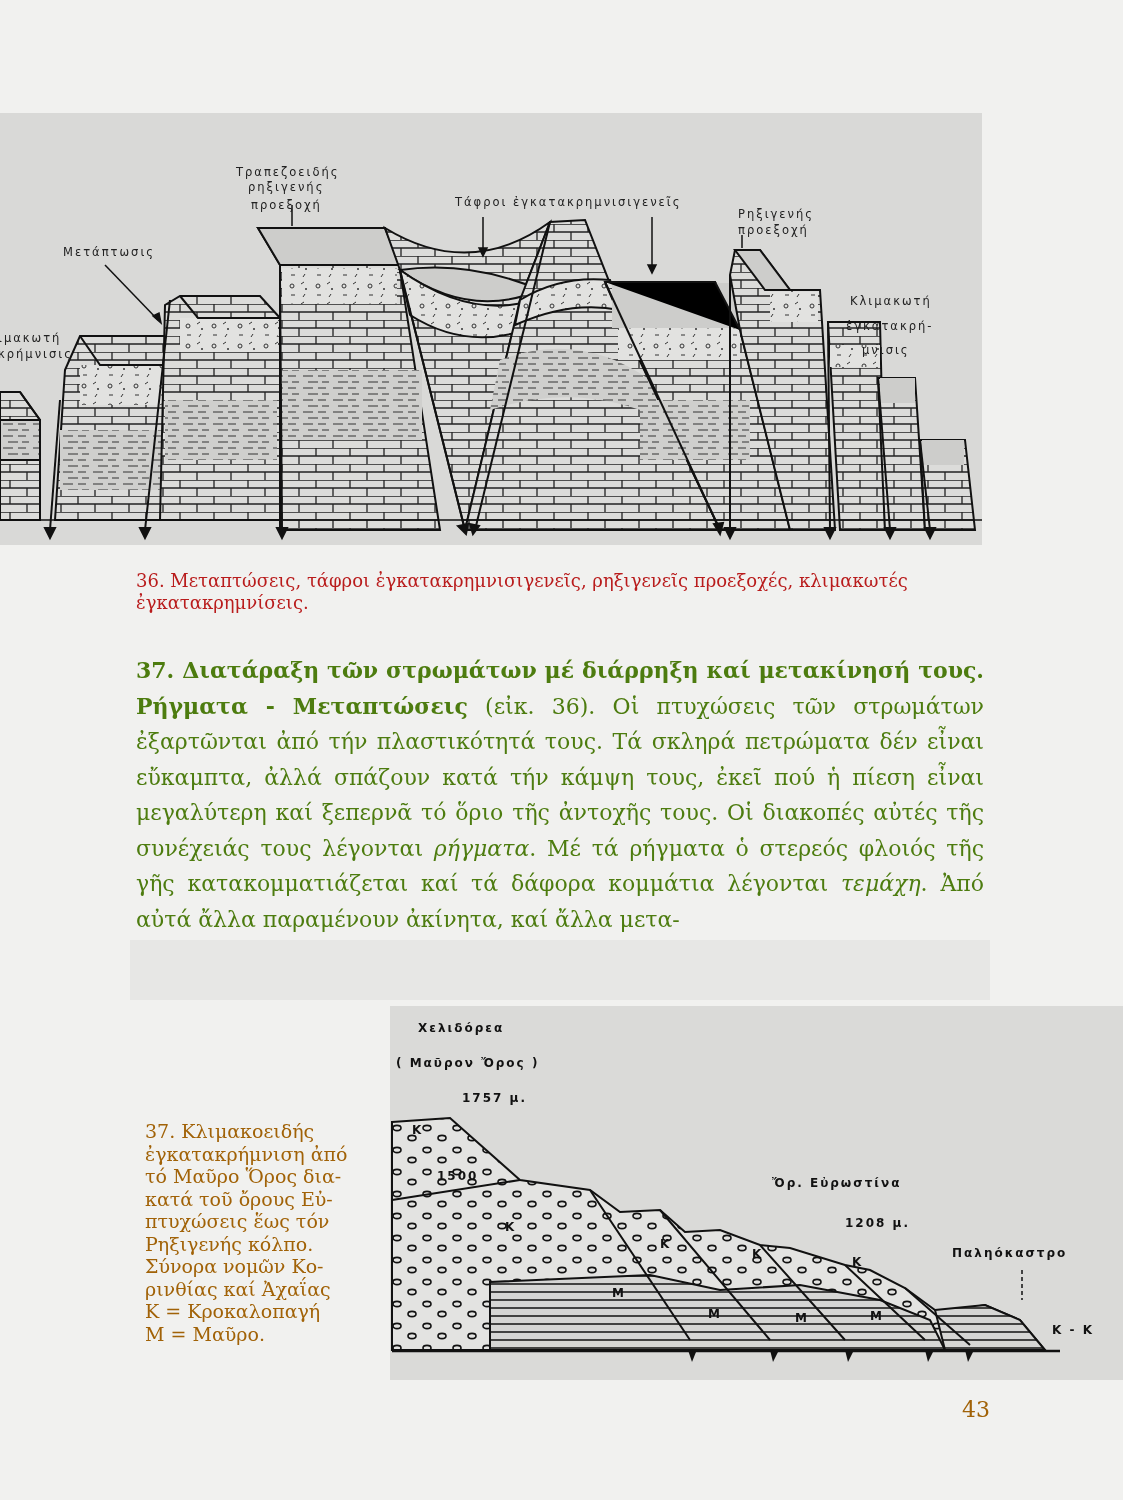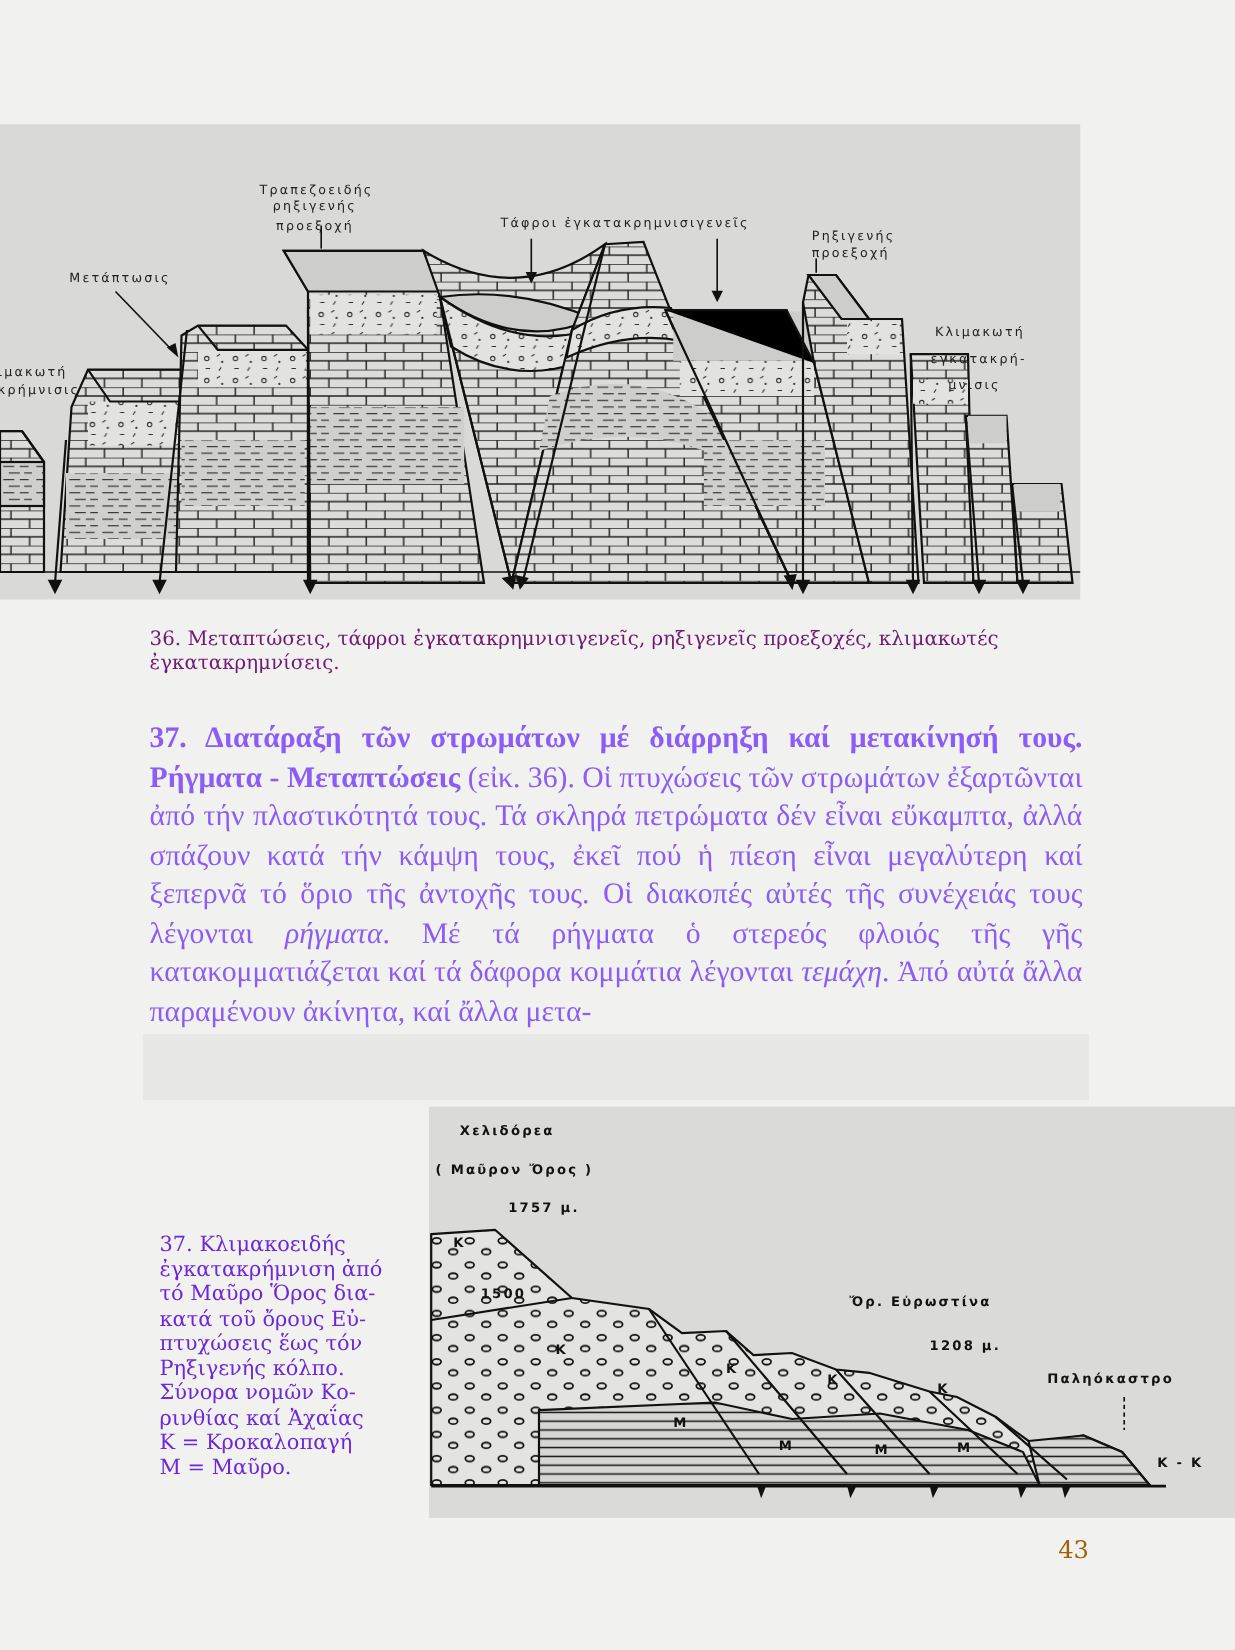--- a/index.html
+++ b/index.html
@@ -12,31 +12,31 @@
   }
   .panel { position: absolute; background: #d9d9d7; }
   #fig36-panel { left: 0; top: 113px; width: 982px; height: 432px; }
   #fig37-panel { left: 390px; top: 1006px; width: 733px; height: 374px; background: #dadad8; }
   .bleed { position:absolute; left:130px; top:940px; width:860px; height:60px; background:#e7e7e5; }
   svg { position: absolute; left: 0; top: 0; overflow: visible; }
   .lbl { font-family: "DejaVu Sans", "Liberation Sans", sans-serif; font-size: 11.5px; letter-spacing: 2px; fill: #222; }
   .lbl-b { font-family: "DejaVu Sans", "Liberation Sans", sans-serif; font-size: 12px; font-weight: bold; letter-spacing: 2px; fill: #111; }
   .caption36 {
     position: absolute; left: 136px; top: 570px; width: 850px;
-    font-size: 18px; line-height: 22px; color: #701a75;
+    font-size: 18px; line-height: 22px; color: #b91c1c;
   }
   .body-text {
     position: absolute; left: 136px; top: 653px; width: 848px;
-    font-size: 27px; line-height: 35.5px; text-align: justify; color: #8b5cf6; font-family: Liberation Serif, serif;
+    font-size: 22px; line-height: 35.5px; text-align: justify; color: #4d7c0f;
   }
   .body-text .sec { font-weight: bold; }
   .body-text .it { font-style: italic; }
   .caption37 {
     position: absolute; left: 145px; top: 1120px; width: 238px;
-    font-size: 19px; line-height: 22.5px; text-align: justify; color: #6d28d9;
+    font-size: 19px; line-height: 22.5px; text-align: justify; color: #a16207;
   }
   .caption37 div { white-space: nowrap; }
   .page-num {
     position: absolute; left: 962px; top: 1397px;
     font-size: 22px; color: #a16207;
   }
 </style>
 </head>
 <body>
 

